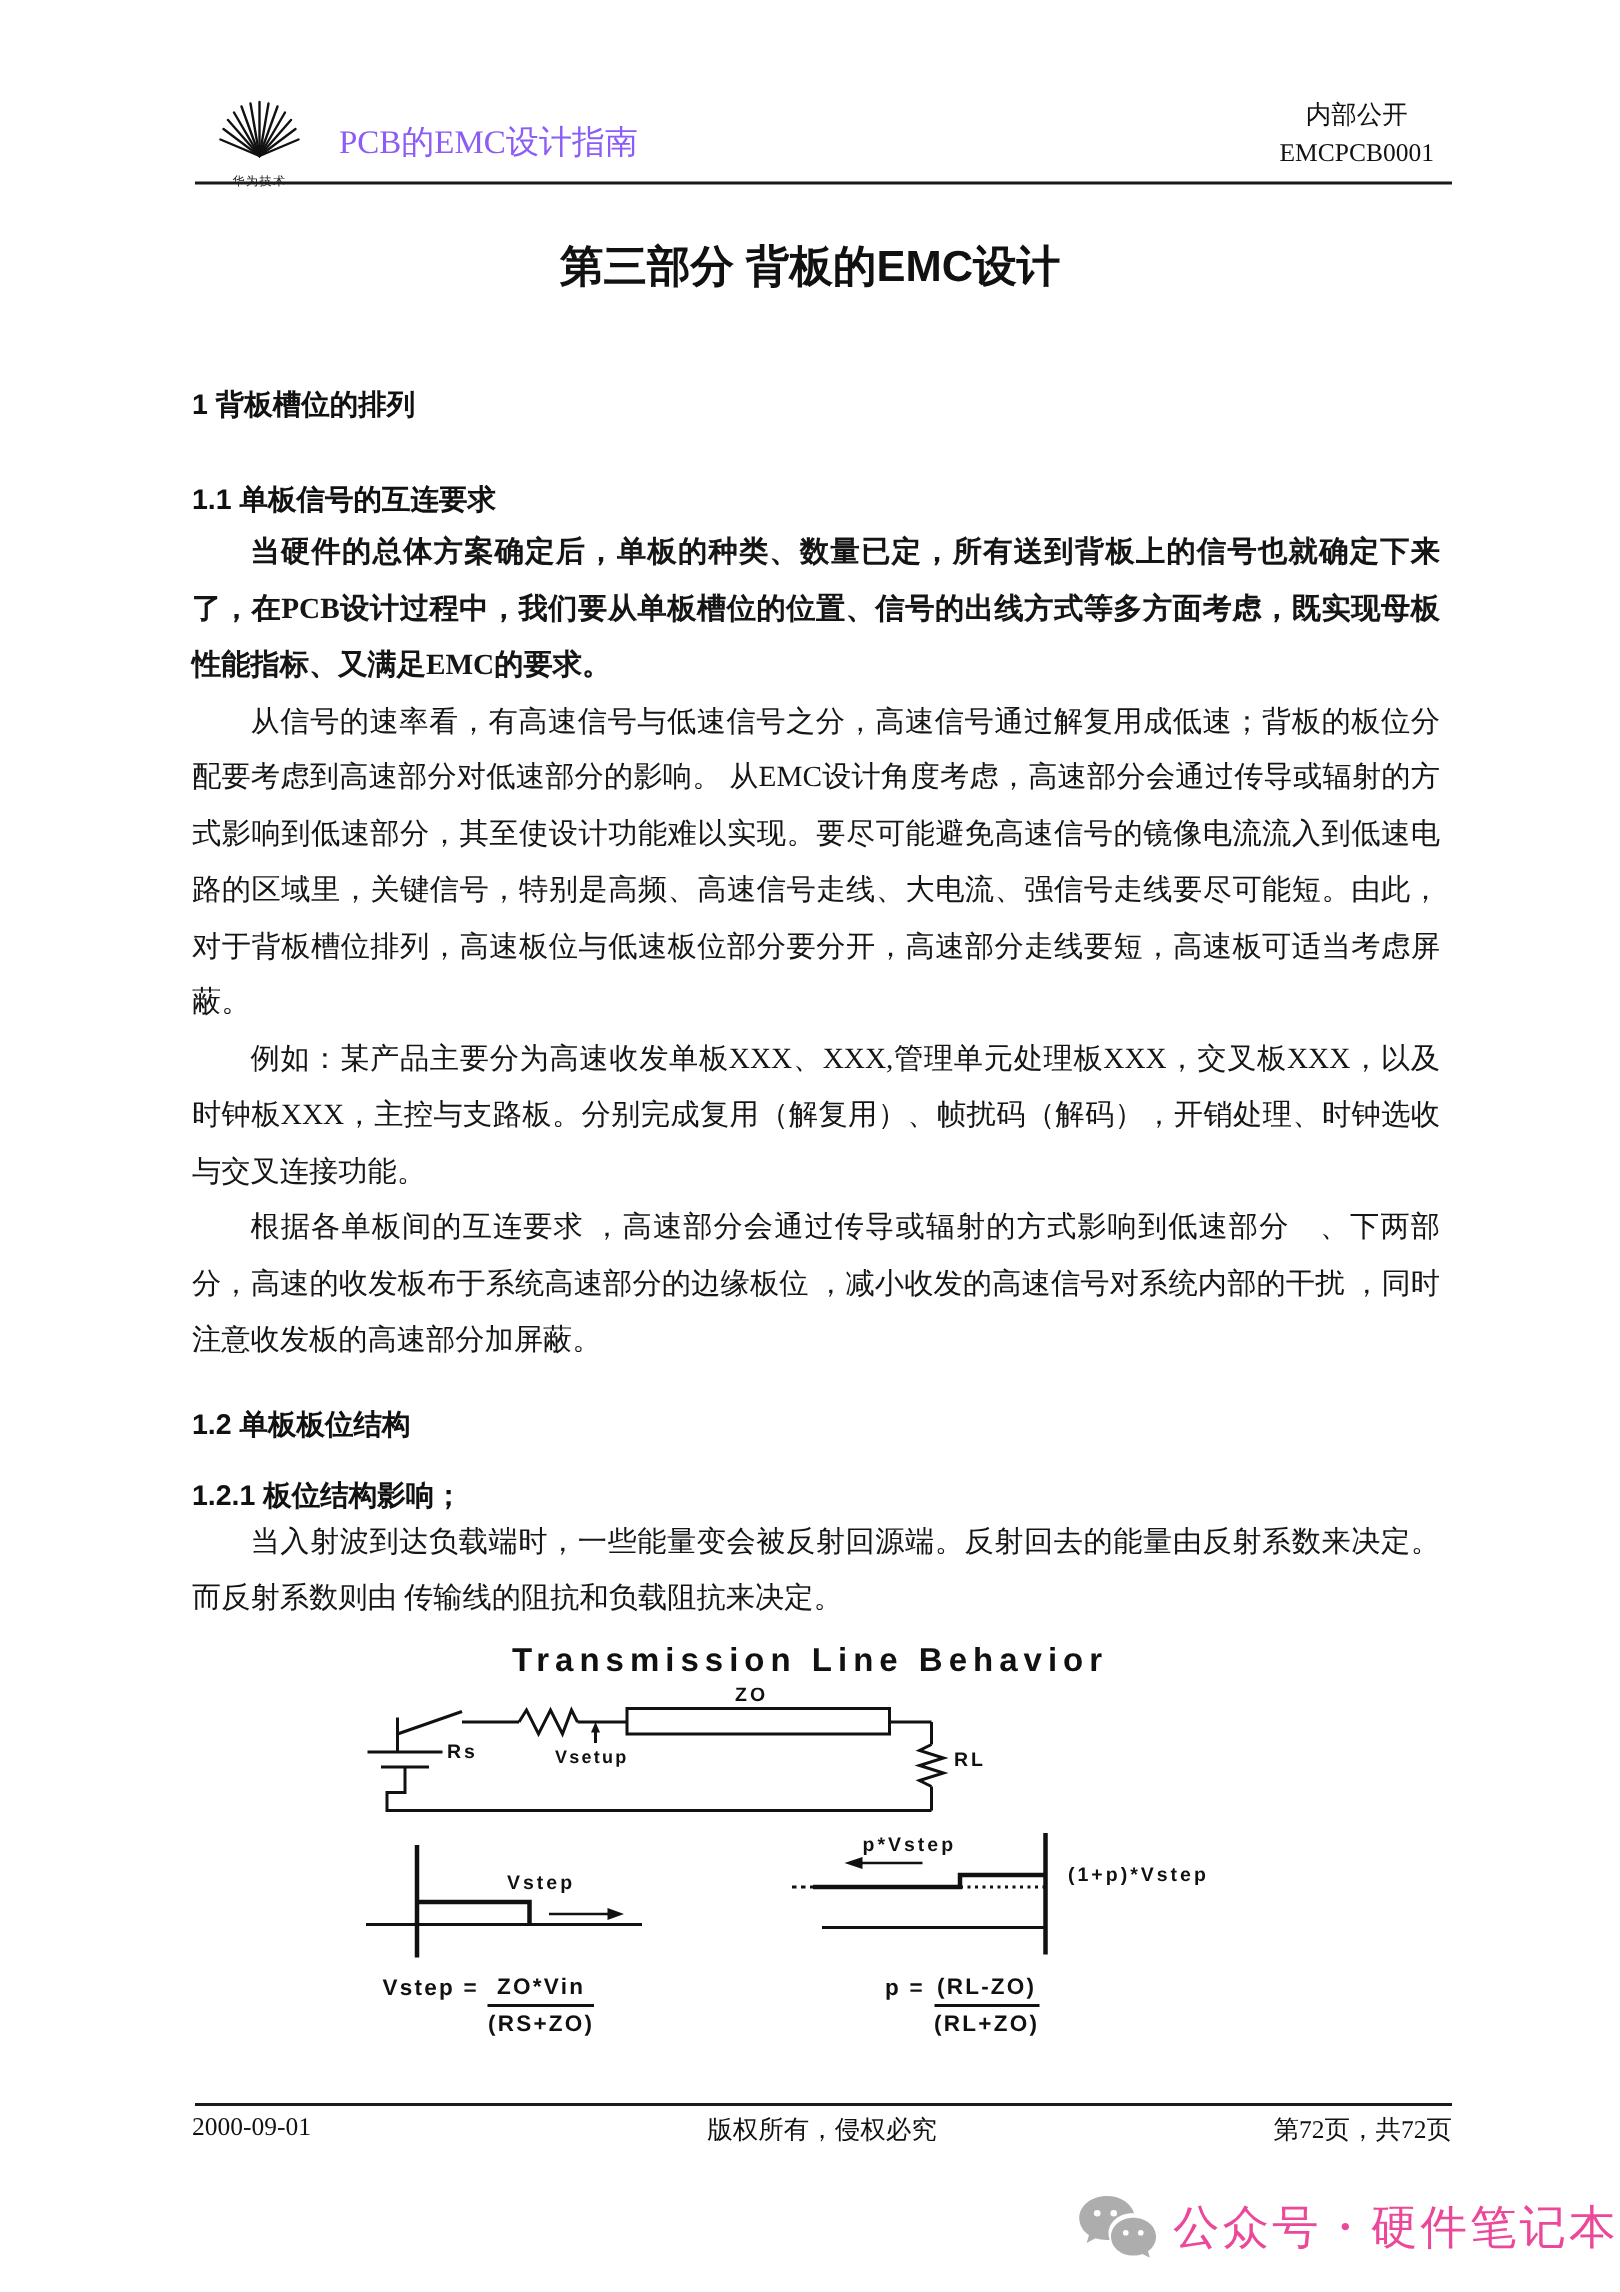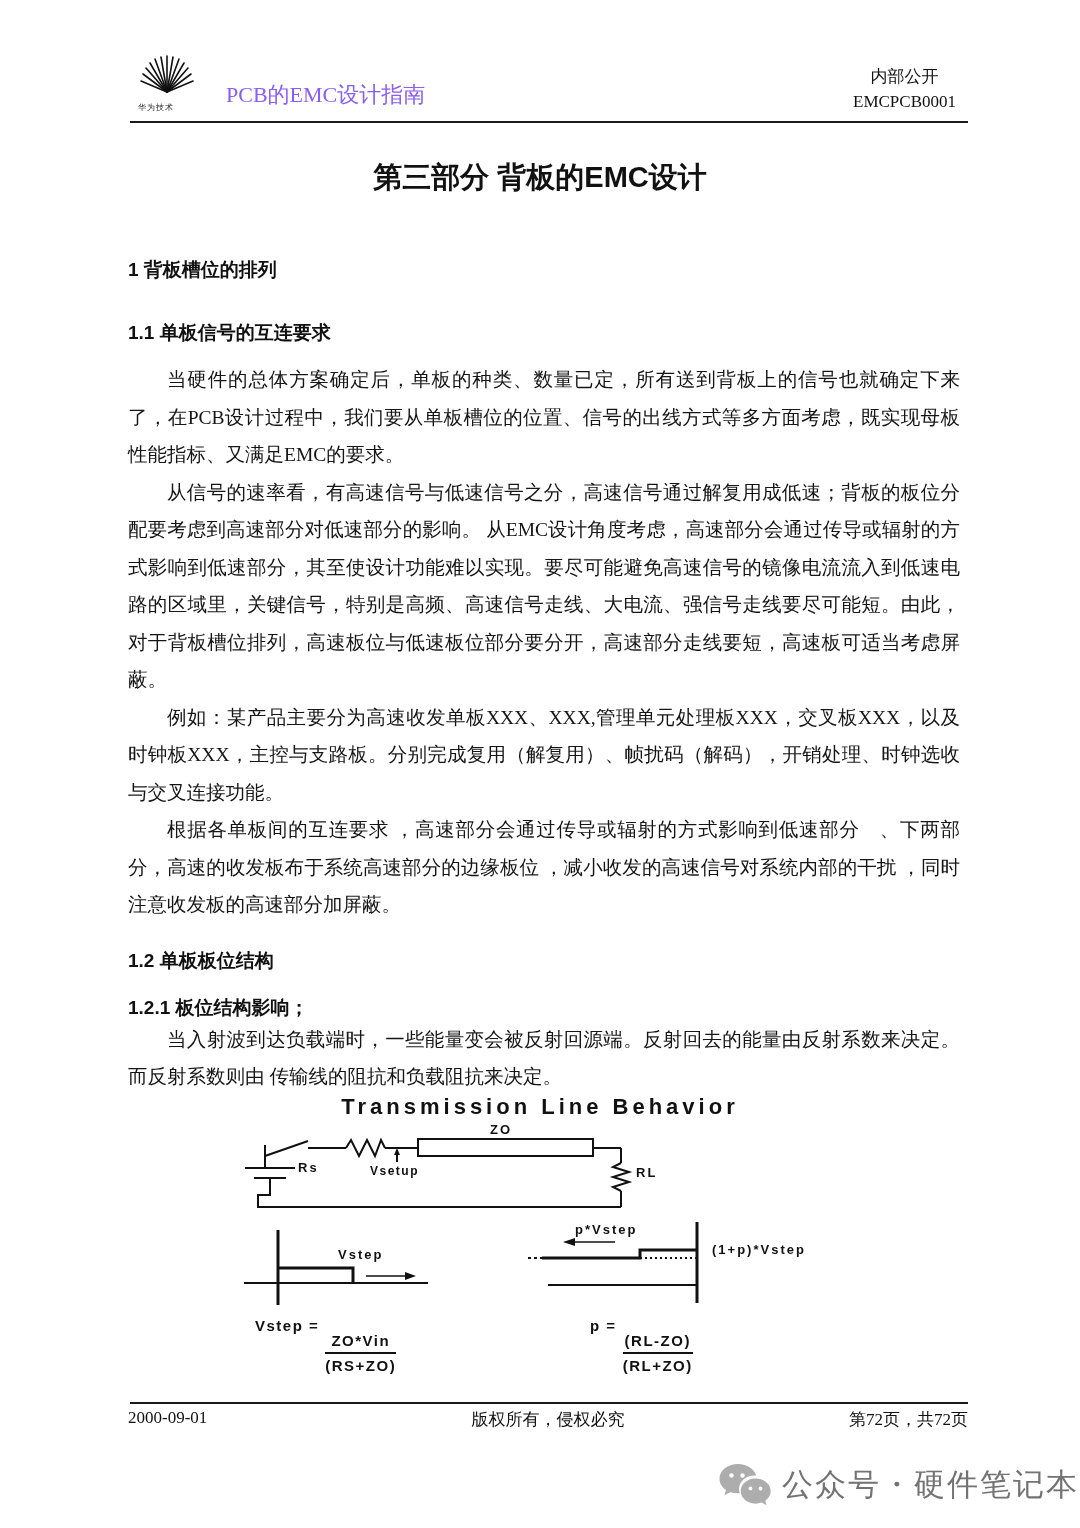--- a/index.html
+++ b/index.html
@@ -1,68 +1,68 @@
 <!DOCTYPE html>
 <html><head>
 <meta charset="utf-8">
 <style>
   html,body{margin:0;padding:0;background:#ffffff;}
   .page{position:relative;width:1080px;height:1528px;background:#ffffff;overflow:hidden;
         font-family:"Liberation Serif","DejaVu Serif",serif;color:#1c1c1c;}
 
   
   .header{position:absolute;top:52px;left:138px;right:112px;height:66px;}
-  .logo-wrap{position:absolute;left:0;top:0;width:70px;text-align:left;}
+  .logo-wrap{position:absolute;left:0;top:12px;width:70px;text-align:center;}
   .logo-caption{font-size:8px;letter-spacing:1px;color:#222;margin-top:-2px;display:block;}
   .doc-title{position:absolute;left:88px;top:28px;font-size:22px;color:#8b5cf6;
              font-family:"Liberation Serif","DejaVu Serif",serif;}
   .header-right{position:absolute;right:12px;top:12px;text-align:center;font-size:17px;line-height:25px;color:#111;}
   .header-rule{position:absolute;top:121px;left:130px;width:838px;border-top:2.5px solid #1a1a1a;}
 
   
   .main-title{position:absolute;top:158px;left:0;width:100%;text-align:center;
               font-family:"Liberation Sans","DejaVu Sans",sans-serif;
               font-weight:bold;font-size:29px;color:#111;}
   .textflow{position:absolute;top:243px;left:128px;width:832px;}
   .h-l1{font-family:"Liberation Sans","DejaVu Sans",sans-serif;font-weight:bold;font-size:19px;
         color:#111;margin:0;}
   .h-gap-1{margin-top:14px;}
   .h-gap-2{margin-top:37px;}
   .para{font-size:19.5px;line-height:37.5px;text-align:justify;text-indent:2em;margin:0;color:#151515;}
-  .para.first{margin-top:15px;}
+  .para.first{margin-top:4px;font-weight:bold;}
   .sec12{margin-top:24px;}
   .sec121{margin-top:21px;}
 
   
   .fig-title{position:absolute;top:1094px;left:0;width:100%;text-align:center;
              font-family:"Liberation Sans","DejaVu Sans",sans-serif;font-weight:bold;
              font-size:22px;letter-spacing:4px;color:#111;}
   .fig-svg{position:absolute;}
   svg text{font-family:"Liberation Sans","DejaVu Sans",sans-serif;fill:#111;}
   .svg-label{font-size:13px;font-weight:bold;letter-spacing:2px;}
   .svg-label-sm{font-size:12px;font-weight:bold;letter-spacing:1.5px;}
   .formula{position:absolute;display:flex;align-items:flex-start;
            font-family:"Liberation Sans","DejaVu Sans",sans-serif;
            font-size:15px;font-weight:600;letter-spacing:1.5px;color:#111;}
   .formula .lhs{margin-right:6px;line-height:22px;}
   .frac{display:inline-block;text-align:center;}
-  .frac .num{display:block;border-bottom:2px solid #111;padding:0 2px 1px 2px;line-height:20px;margin-top:16px;}
+  .frac .num{display:block;border-bottom:2px solid #111;padding:0 2px 1px 2px;line-height:20px;}
   .frac .den{display:block;padding-top:2px;line-height:20px;}
 
   
   .footer-rule{position:absolute;top:1402px;left:130px;width:838px;border-top:2px solid #1a1a1a;}
   .footer{position:absolute;top:1408px;left:128px;width:840px;font-size:17px;color:#111;}
   .footer .f-date{position:absolute;left:0;}
   .footer .f-copy{position:absolute;left:0;width:100%;text-align:center;}
   .footer .f-page{position:absolute;right:0;}
 
   
   .watermark{position:absolute;top:1462px;left:718px;display:flex;align-items:center;}
   .wm-text{font-family:"Liberation Sans","DejaVu Sans",sans-serif;font-size:31px;
-           color:#737373;letter-spacing:2px;margin-left:10px;}
+           color:#ec4899;letter-spacing:2px;margin-left:10px;}
 </style>
 </head>
 <body>
 
 <div class="page">
 
   <div class="header">
     <div class="logo-wrap">
       <svg width="58" height="48" viewBox="0 0 58 48">
         <g stroke="#111" stroke-width="1.6" stroke-linecap="round">

